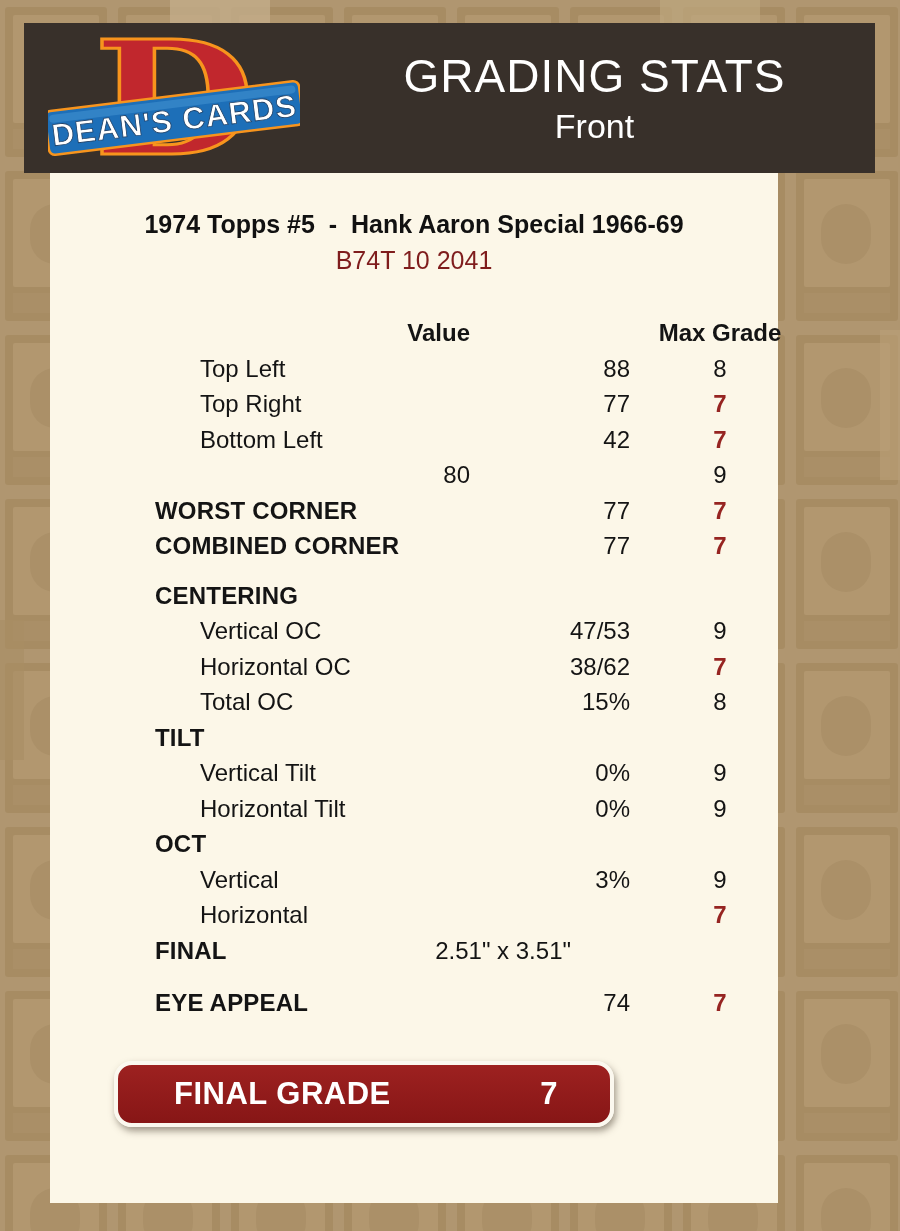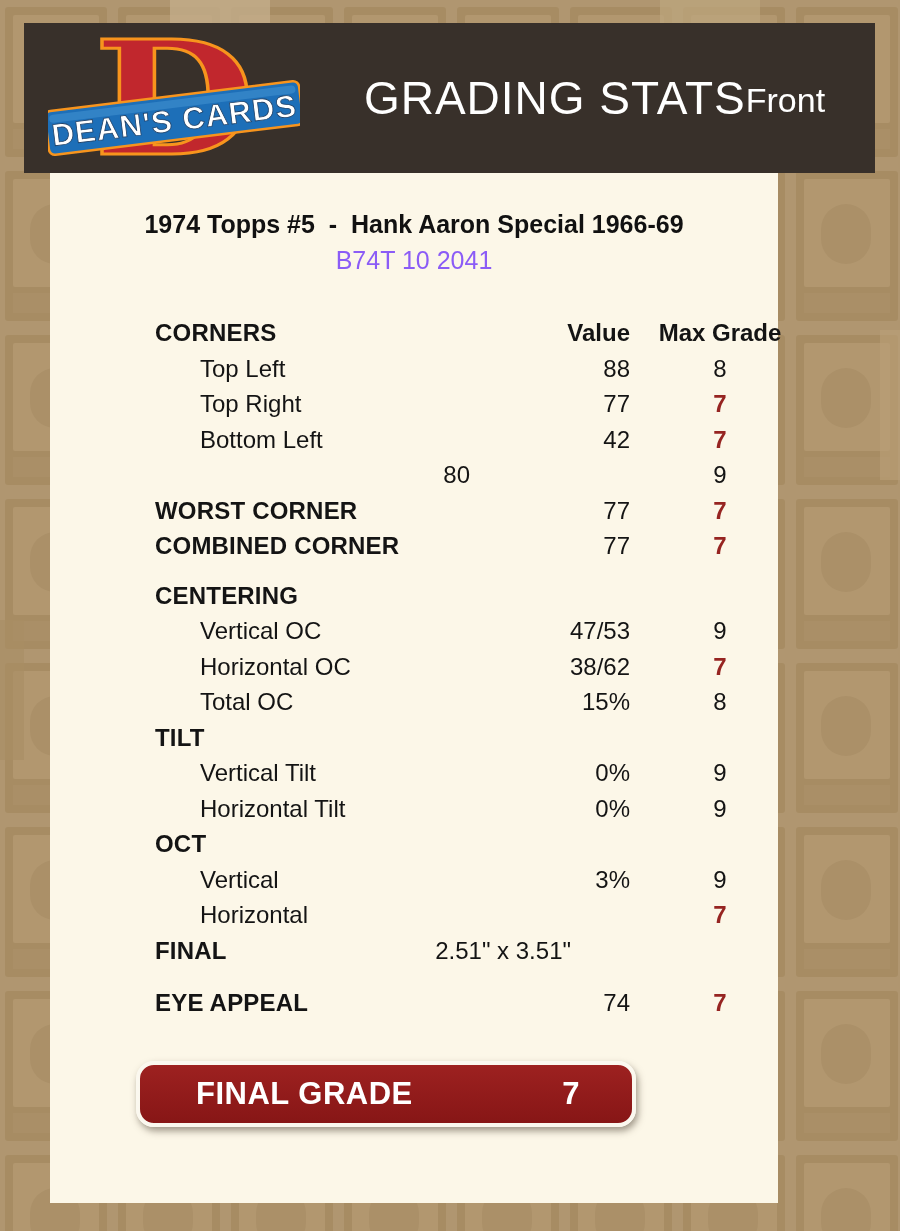--- a/index.html
+++ b/index.html
@@ -11,37 +11,37 @@
   .bg-collage{position:absolute;left:0;top:0;width:900px;height:1231px;}
 
   
   .header{
     position:absolute;left:24px;top:23px;width:851px;height:150px;
     background:#38302a;
   }
   .logo-wrap{position:absolute;left:24px;top:9px;width:252px;height:132px;}
   .header-titles{
     position:absolute;left:290px;top:0;width:561px;height:150px;
-    display:flex;flex-direction:row;align-items:center;justify-content:center;
+    display:flex;flex-direction:column;align-items:center;justify-content:center;
     color:#ffffff;text-align:center;
   }
   .header-title{font-size:46px;line-height:52px;letter-spacing:1px;font-weight:normal;}
   .header-subtitle{font-size:34px;line-height:40px;margin-top:4px;font-weight:normal;}
 
   
   .panel{
     position:absolute;left:50px;top:173px;width:728px;height:1030px;
     background:#fcf7e8;box-sizing:border-box;padding-top:36px;
   }
   .card-title{
     text-align:center;font-size:25px;line-height:30px;font-weight:bold;
     color:#111111;white-space:pre-wrap;
   }
   .card-serial{
-    text-align:center;font-size:25px;line-height:30px;margin-top:6px;color:#8b5cf6;
+    text-align:center;font-size:25px;line-height:30px;margin-top:6px;color:#7f1d1d;
   }
 
   
   .stats-table{margin-top:40px;padding-left:105px;}
   .trow{
     display:grid;
     grid-template-columns:315px 160px 15px 150px;
     font-size:24px;line-height:35.5px;color:#141414;
   }
   .cell{display:block;}
@@ -51,21 +51,21 @@
   .value{text-align:right;}
   .grade{grid-column:4;text-align:center;}
   .grade.red{color:#962421;font-weight:bold;}
   .gap-before{margin-top:14px;}
   .gap-before-lg{margin-top:17px;}
   .value.shift-left{transform:translateX(-59px);}
   .thead .label,.thead .value,.thead .grade{font-weight:bold;}
 
   
   .final-grade{
-    margin:40px 0 0 86px;width:500px;height:66px;box-sizing:border-box;
+    margin:40px 0 0 64px;width:500px;height:66px;box-sizing:border-box;
     background:linear-gradient(#9d2120,#871616);
     border:4px solid #fbf8ef;border-radius:18px;
     box-shadow:2px 4px 7px rgba(70,58,44,0.5);
     display:flex;align-items:center;justify-content:space-between;
     padding:0 52px 0 56px;cursor:pointer;
   }
   .final-grade-label,.final-grade-value{
     color:#ffffff;font-size:31px;font-weight:bold;letter-spacing:0.5px;
   }
 </style>
@@ -111,21 +111,20 @@
 </div>
 
 <div class="panel">
 
   <div class="card-title">1974 Topps #5  -  Hank Aaron Special 1966-69</div>
   <div class="card-serial">B74T 10 2041</div>
 
   <div class="stats-table">
 
     <div class="trow thead">
-      <span class="cell label bold">CORNERS</span>
       <span class="cell value">Value</span>
       <span class="cell grade">Max Grade</span>
     </div>
 
     <div class="trow">
       <span class="cell label indent">Top Left</span>
       <span class="cell value">88</span>
       <span class="cell grade">8</span>
     </div>
 

